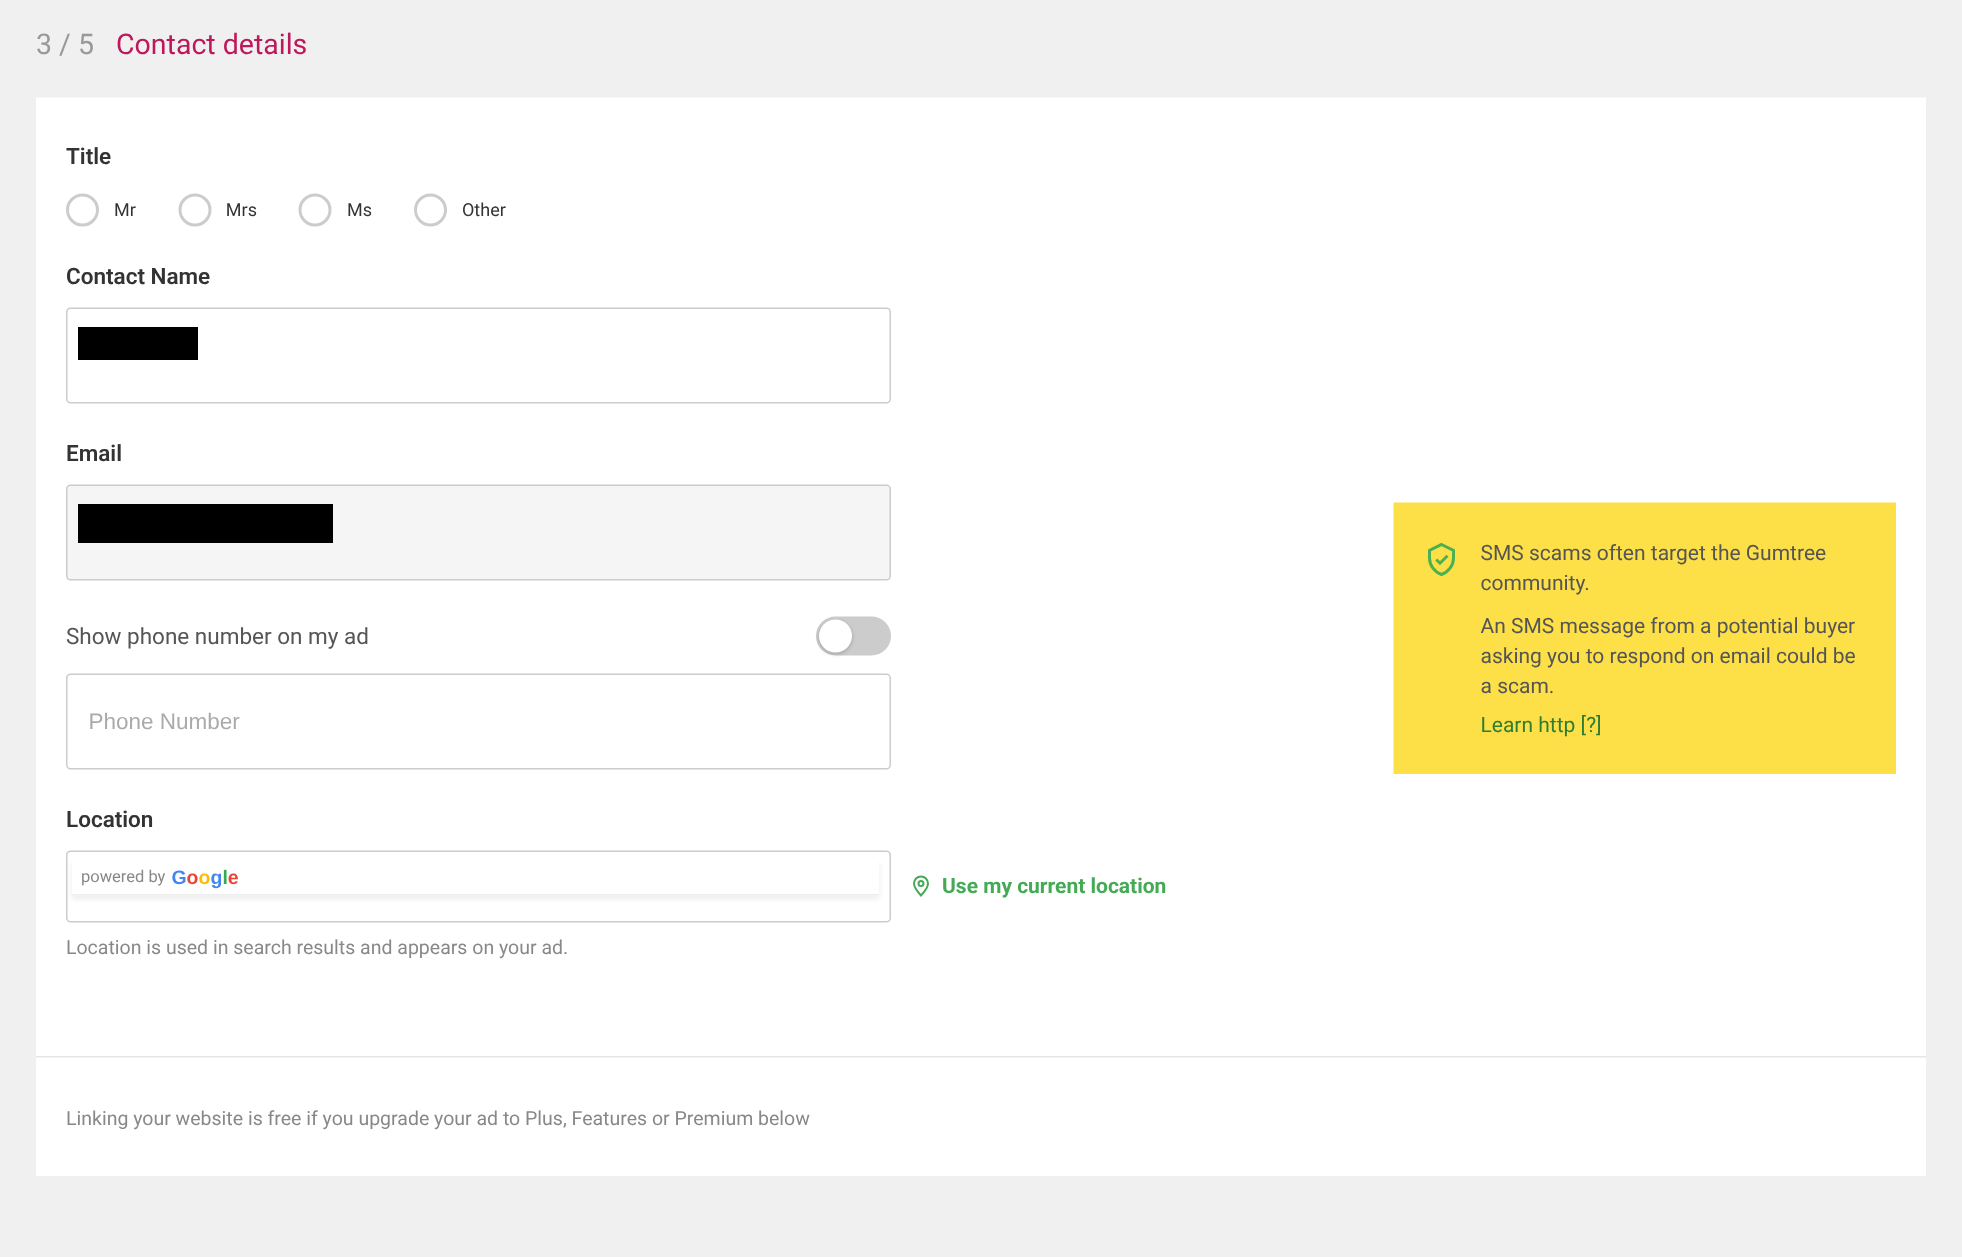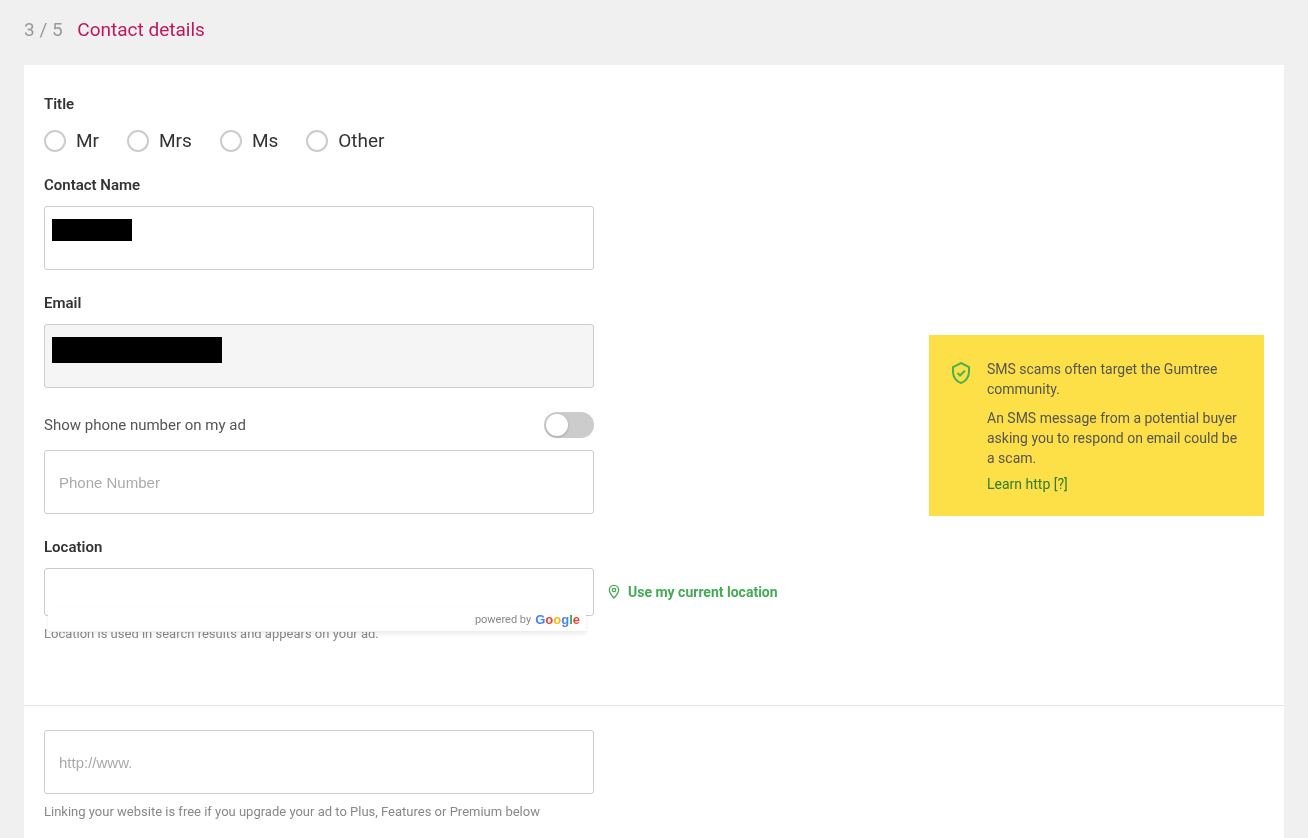--- a/index.html
+++ b/index.html
@@ -64,21 +64,21 @@
     }
     .radio-circle {
       width: 22px;
       height: 22px;
       border: 2px solid #ccc;
       border-radius: 50%;
       display: inline-block;
     }
     .radio-label {
       color: #333;
-      font-size: 19px;
+      font-size: 12px;
     }
     .text-input {
       width: 550px;
       max-width: 100%;
       height: 64px;
       border: 1px solid #ccc;
       border-radius: 3px;
       padding: 0 14px;
       font-size: 15px;
       color: #333;
@@ -164,22 +164,21 @@
       font-size: 11px;
       color: #888;
       background: #fff;
       padding: 4px 6px;
       display: flex;
       align-items: center;
       gap: 4px;
       border-bottom: 1px solid #eee;
       box-shadow: 0 2px 4px rgba(0,0,0,0.08);
       width: calc(100% - 12px);
-      justify-content: flex-end;
-      margin-top: 34px;
+      justify-content: flex-start;
     }
     .google-logo {
       font-family: Arial, sans-serif;
       font-weight: bold;
       font-size: 13px;
     }
     .g-b { color: #4285F4; }
     .g-r { color: #EA4335; }
     .g-y { color: #FBBC05; }
     .g-g { color: #34A853; }
@@ -359,18 +358,17 @@
             <span class="learn-link">Learn http [?]</span>
           </div>
         </div>
       </div>
 
     </div>
 
     <div class="divider"></div>
 
     <div class="link-section">
-      <input type="text" class="text-input" placeholder="http://www." style="">
       <div class="helper-text">Linking your website is free if you upgrade your ad to Plus, Features or Premium below</div>
     </div>
 
   </div>
 </div>
 
 </body></html>

